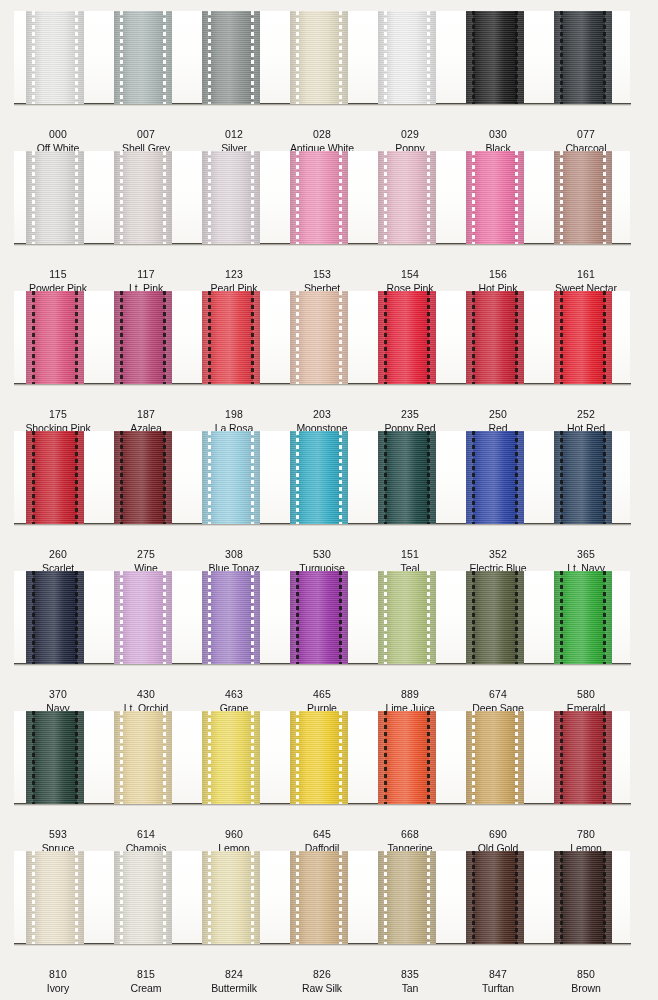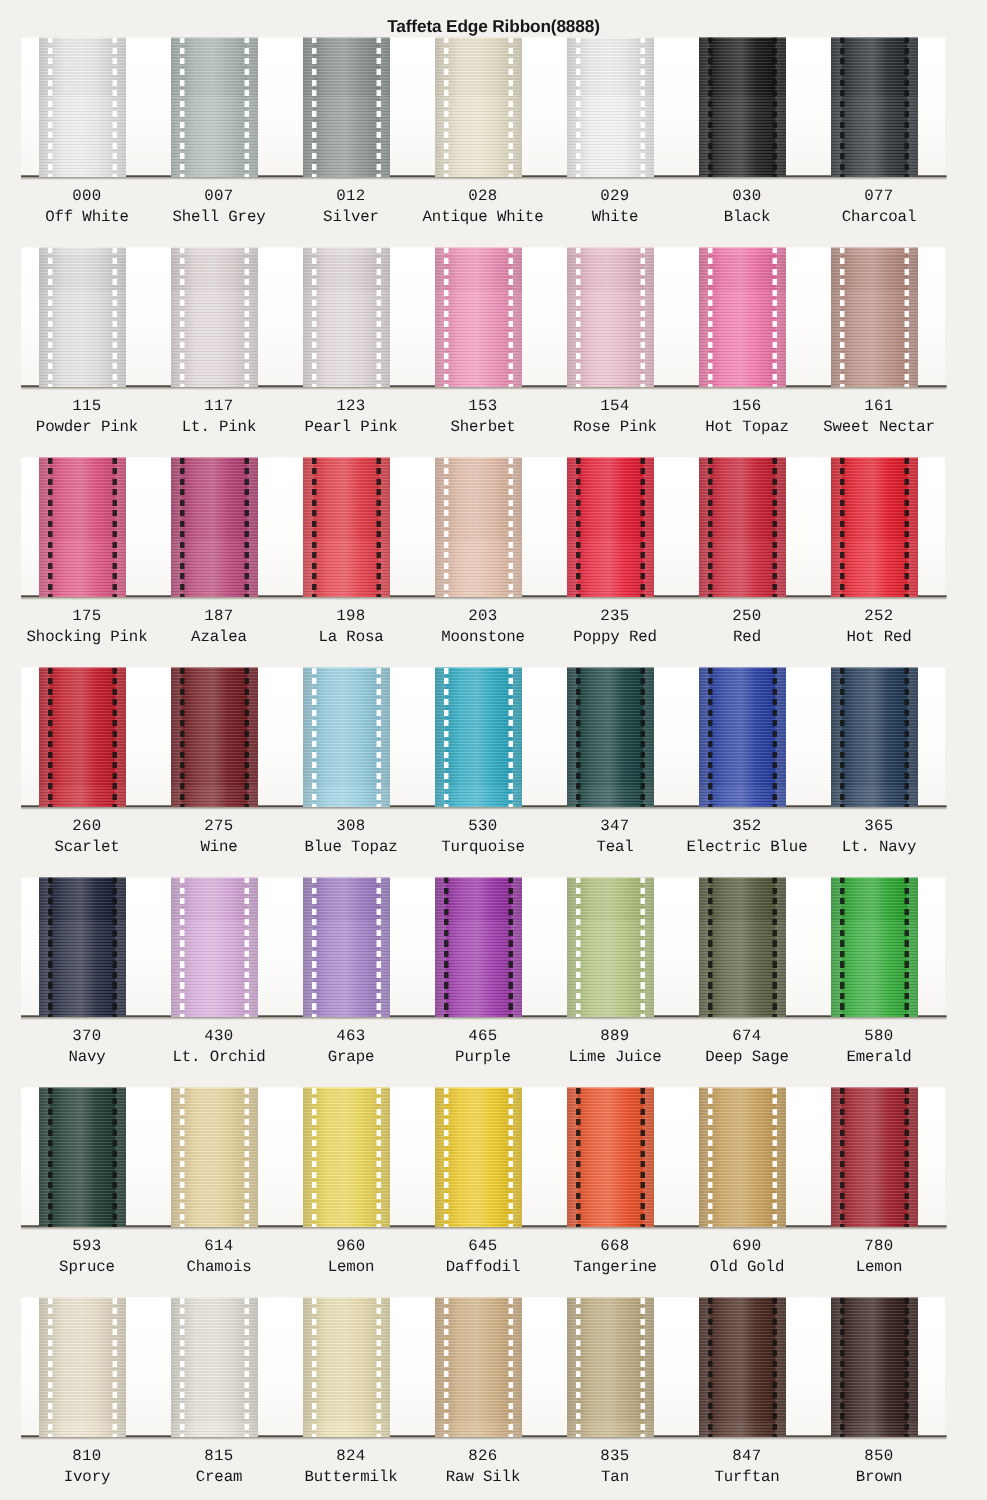--- a/index.html
+++ b/index.html
@@ -143,24 +143,23 @@
     width: 7px;
     height: 93px;
     background: rgba(255,255,255,0.18);
   }
   .edgeband.l { left: 0; }
   .edgeband.r { right: 0; }
   
   .labels {
     position: absolute;
     left: 14px;
-    top: 99px;
+    top: 116px;
     width: 616px;
     display: flex;
-    font-family: Liberation Mono, monospace;
   }
   .label-cell {
     width: 88px;
     text-align: center;
     color: #16161a;
   }
   .label-code {
     font-size: 10.5px;
     line-height: 14px;
     letter-spacing: 0.2px;
@@ -169,21 +168,20 @@
     font-size: 10.5px;
     line-height: 14px;
     letter-spacing: -0.1px;
     white-space: nowrap;
   }
 </style>
 </head>
 <body>
 
 <div id="title-block">
-  <div id="title-en">Taffeta Edge Ribbon(8888)</div>
 </div>
 
 <div id="sheet">
     <div class="swatch-row">
       <div class="card"></div>
       <div class="card-shadow"></div>
       <div class="ribbons">
         <div class="ribbon-cell">
           <div class="ribbon" style="background: rgb(232, 232, 230);">
             <div class="edgeband l"></div>
@@ -267,21 +265,21 @@
         <div class="label-cell">
           <div class="label-code">012</div>
           <div class="label-name">Silver</div>
         </div>
         <div class="label-cell">
           <div class="label-code">028</div>
           <div class="label-name">Antique White</div>
         </div>
         <div class="label-cell">
           <div class="label-code">029</div>
-          <div class="label-name">White</div>
+          <div class="label-name">Poppy</div>
         </div>
         <div class="label-cell">
           <div class="label-code">030</div>
           <div class="label-name">Black</div>
         </div>
         <div class="label-cell">
           <div class="label-code">077</div>
           <div class="label-name">Charcoal</div>
         </div>
       </div>
@@ -377,21 +375,21 @@
         <div class="label-cell">
           <div class="label-code">153</div>
           <div class="label-name">Sherbet</div>
         </div>
         <div class="label-cell">
           <div class="label-code">154</div>
           <div class="label-name">Rose Pink</div>
         </div>
         <div class="label-cell">
           <div class="label-code">156</div>
-          <div class="label-name">Hot Topaz</div>
+          <div class="label-name">Hot Pink</div>
         </div>
         <div class="label-cell">
           <div class="label-code">161</div>
           <div class="label-name">Sweet Nectar</div>
         </div>
       </div>
     </div>
     <div class="swatch-row">
       <div class="card"></div>
       <div class="card-shadow"></div>
@@ -584,21 +582,21 @@
         </div>
         <div class="label-cell">
           <div class="label-code">308</div>
           <div class="label-name">Blue Topaz</div>
         </div>
         <div class="label-cell">
           <div class="label-code">530</div>
           <div class="label-name">Turquoise</div>
         </div>
         <div class="label-cell">
-          <div class="label-code">347</div>
+          <div class="label-code">151</div>
           <div class="label-name">Teal</div>
         </div>
         <div class="label-cell">
           <div class="label-code">352</div>
           <div class="label-name">Electric Blue</div>
         </div>
         <div class="label-cell">
           <div class="label-code">365</div>
           <div class="label-name">Lt. Navy</div>
         </div>

